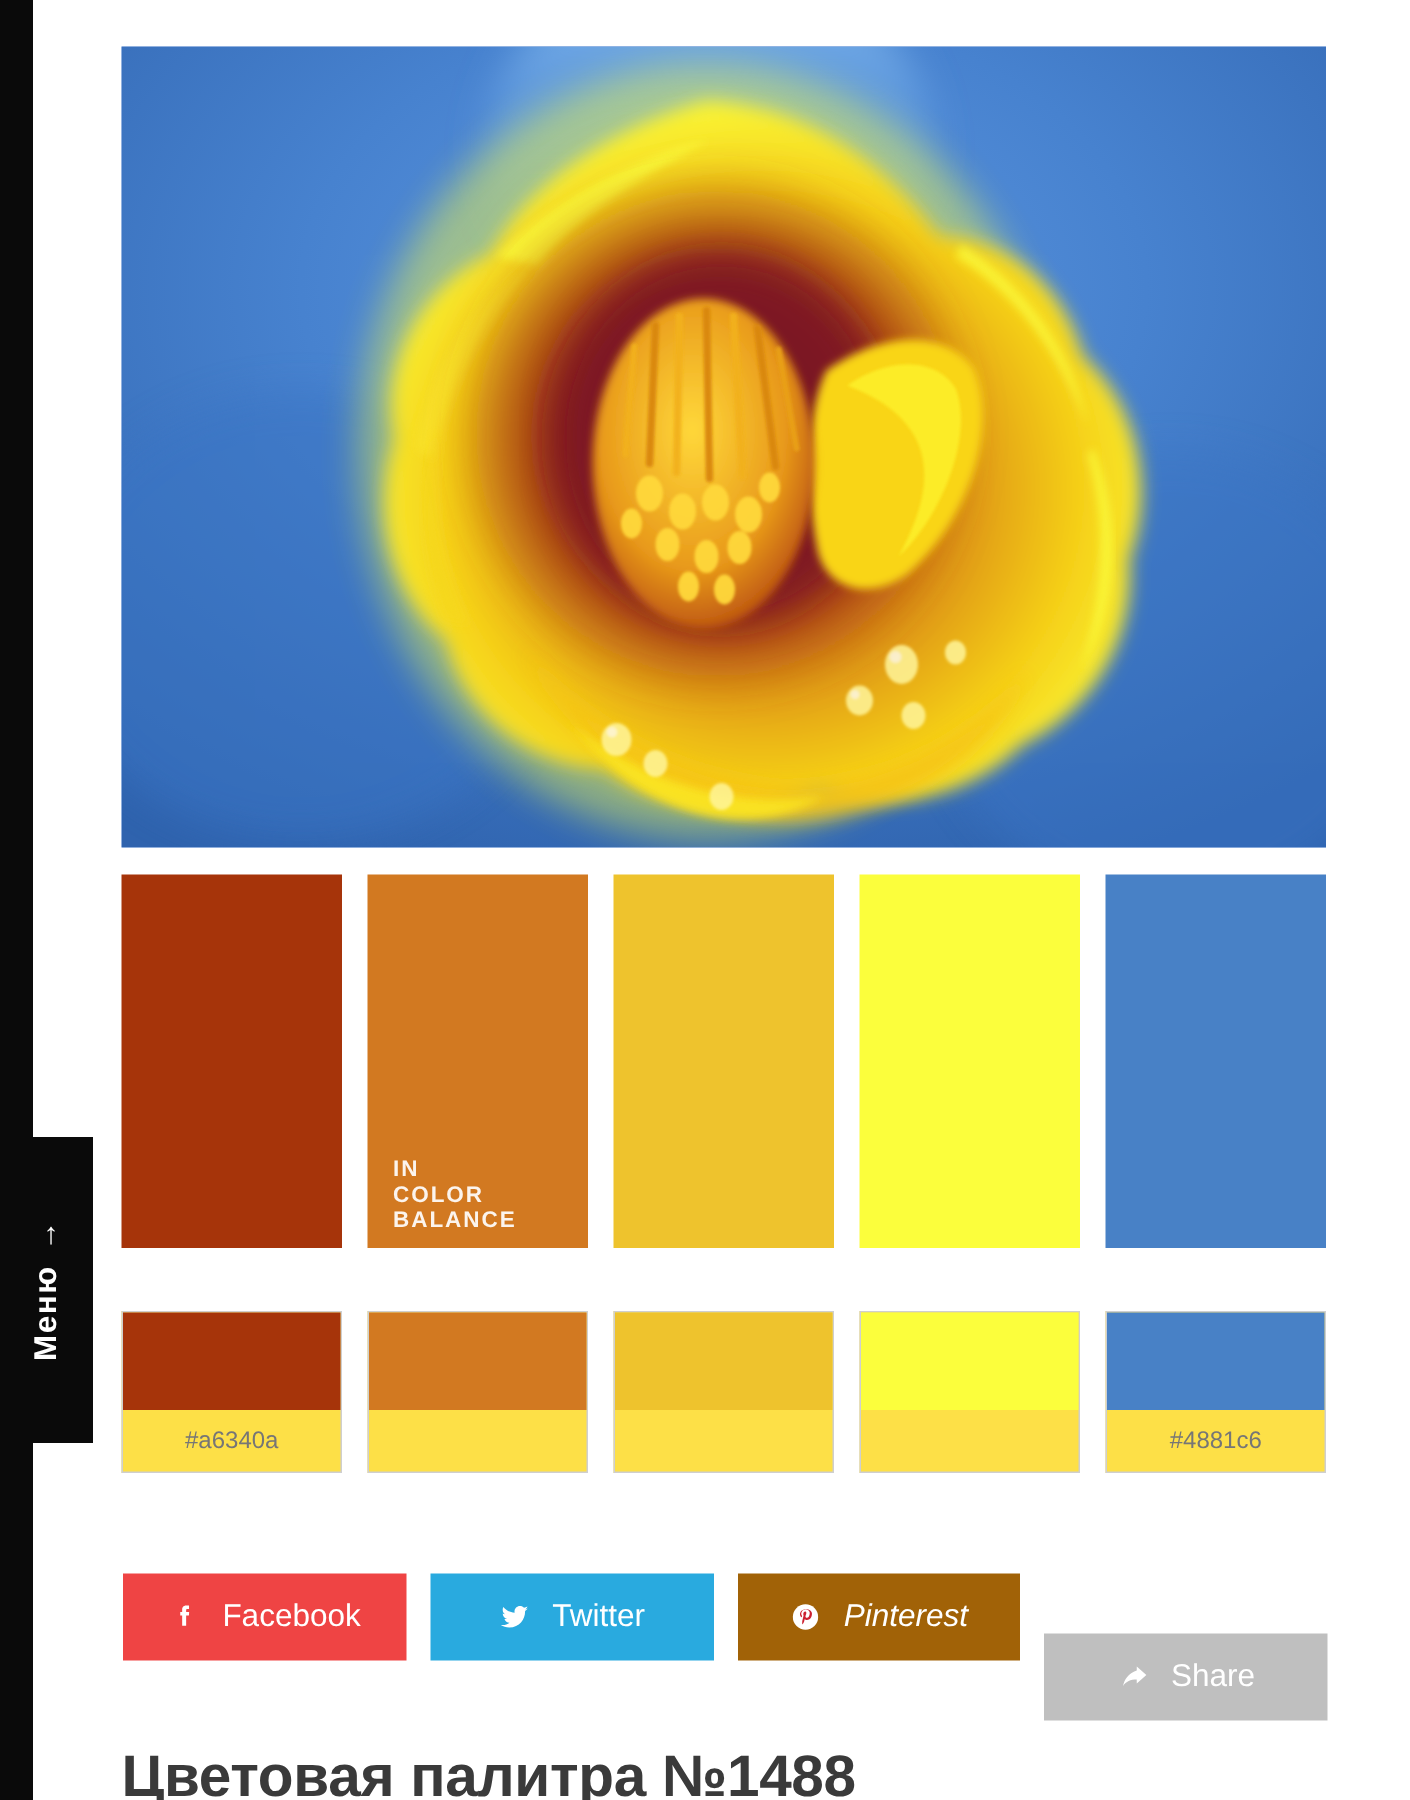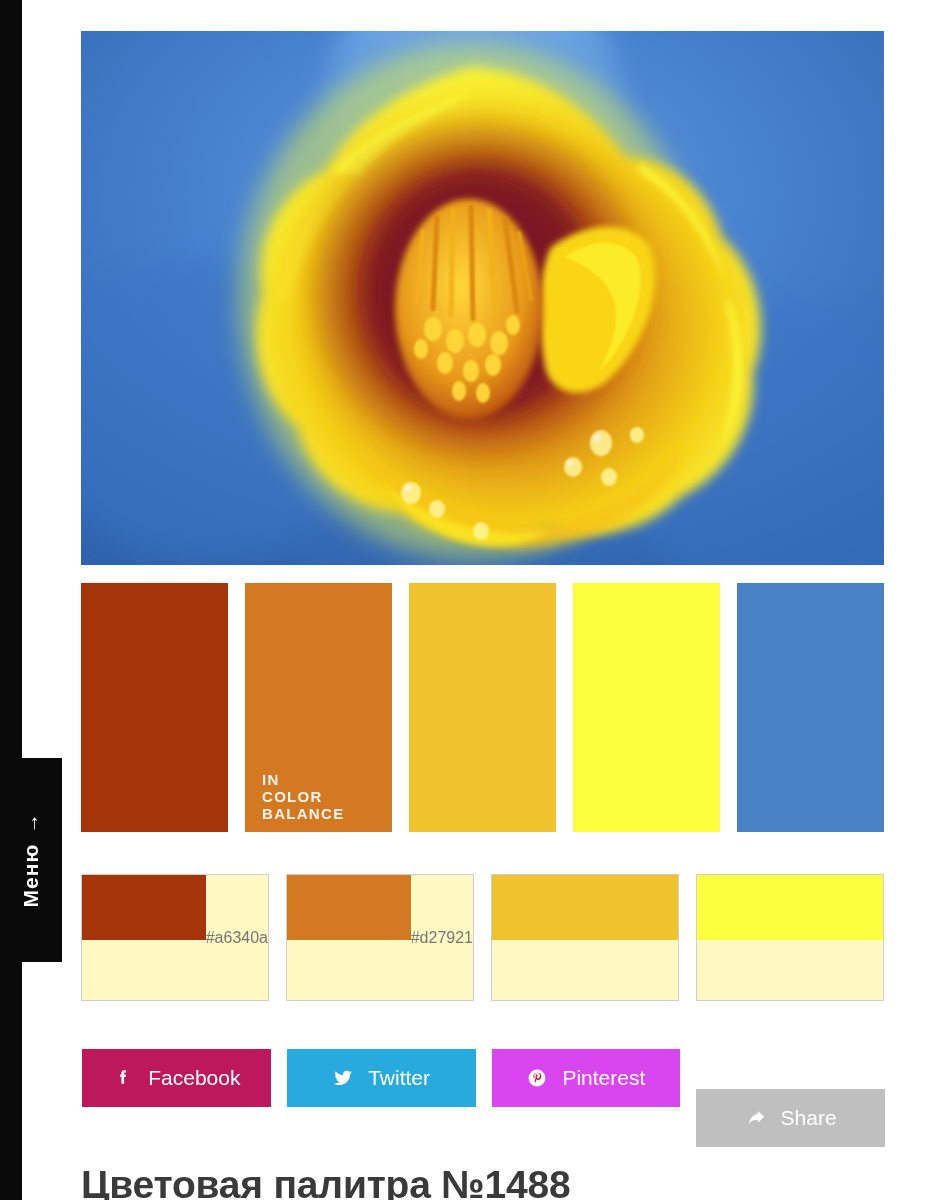--- a/index.html
+++ b/index.html
@@ -95,26 +95,26 @@
   
   #palette-row-cards {
     position: absolute;
     left: 0; top: 874px;
     width: 803px; height: 127px;
     display: flex;
     gap: 17px;
   }
   .hex-card {
     flex: 1 1 0;
-    height: 127px;
+    height: 108px;
     border: 1px solid #cfcfcf;
     box-sizing: border-box;
-    background: #fef9c3;
-    display: flex;
-    flex-direction: row;
+    background: #fde047;
+    display: flex;
+    flex-direction: column;
   }
   .hex-card .chip {
     height: 65px;
     width: 100%;
   }
   .hex-card .hex-label {
     flex: 1;
     display: flex;
     align-items: center;
     justify-content: center;
@@ -304,48 +304,51 @@
     <div class="swatch-large" style="background: rgb(72, 129, 198);"></div>
   </div>
 
   <div id="palette-row-cards">
     <div class="hex-card">
       <div class="chip" style="background: rgb(166, 52, 10);"></div>
       <div class="hex-label">#a6340a</div>
     </div>
     <div class="hex-card">
       <div class="chip" style="background: rgb(210, 121, 33);"></div>
-      <div class="hex-label">#d27921</div>
     </div>
     <div class="hex-card">
       <div class="chip" style="background: rgb(238, 195, 45);"></div>
     </div>
     <div class="hex-card">
       <div class="chip" style="background: rgb(251, 254, 60);"></div>
     </div>
+    <div class="hex-card">
+      <div class="chip" style="background: rgb(72, 129, 198);"></div>
+      <div class="hex-label">#4881c6</div>
+    </div>
   </div>
 
   <div id="social-row">
-    <div class="social-btn" style="background: #be185d;">
+    <div class="social-btn" style="background: #ef4444;">
       <span class="ic">
         <svg width="22" height="22" viewBox="0 0 24 24" aria-hidden="true">
           <path fill="#ffffff" d="M15.4 8.3h-2.2V6.9c0-.6.4-.8.7-.8h1.4V3.6h-2C11 3.6 10.3 5.3 10.3 6.4v1.9H8.9v2.6h1.4v7.5h2.9v-7.5h2l.2-2.6z"></path>
         </svg>
       </span>
       <span>Facebook</span>
     </div>
     <div class="social-btn" style="background: rgb(41, 170, 223);">
       <span class="ic">
         <svg width="22" height="22" viewBox="0 0 24 24" aria-hidden="true">
           <path fill="#ffffff" d="M22 5.9c-.7.3-1.5.5-2.3.6.8-.5 1.4-1.3 1.7-2.2-.8.5-1.6.8-2.5 1-.7-.8-1.8-1.3-2.9-1.3-2.2 0-4 1.8-4 4 0 .3 0 .6.1.9-3.3-.2-6.3-1.8-8.2-4.2-.3.6-.5 1.3-.5 2 0 1.4.7 2.6 1.8 3.3-.7 0-1.3-.2-1.8-.5 0 1.9 1.4 3.5 3.2 3.9-.3.1-.7.1-1.1.1-.3 0-.5 0-.8-.1.5 1.6 2 2.8 3.7 2.8-1.4 1.1-3.1 1.7-5 1.7H2c1.8 1.2 3.9 1.8 6.2 1.8 7.4 0 11.5-6.2 11.5-11.5v-.5c.8-.6 1.5-1.3 2.1-2.1z"></path>
         </svg>
       </span>
       <span>Twitter</span>
     </div>
-    <div class="social-btn" style="background: #d946ef;">
+    <div class="social-btn" style="background: #a16207; font-style: italic;">
       <span class="ic">
         <svg width="22" height="22" viewBox="0 0 24 24" aria-hidden="true">
           <circle cx="12" cy="12" r="9.2" fill="#ffffff"></circle>
           <path fill="#cc2030" d="M12.2 6.4c-2.7 0-4.2 1.8-4.2 3.6 0 .8.4 1.8 1.1 2.1.1.1.2 0 .2-.1l.2-.7c0-.1 0-.2-.1-.2-.3-.4-.5-1-.5-1.5 0-1.6 1.2-3.1 3.2-3.1 1.8 0 3 1.1 3 2.6 0 1.9-.9 3.5-2.1 3.5-.7 0-1.2-.6-1-1.3.2-.8.6-1.7.6-2.3 0-.5-.3-1-.9-1-.7 0-1.3.8-1.3 1.8 0 .6.2 1.1.2 1.1l-.9 3.8c-.2 1.1-.1 2.4 0 2.5 0 .1.1.1.2 0 .1-.1.8-1 1.1-2 .1-.3.5-1.8.5-1.8.2.4.9.8 1.6.8 2.1 0 3.6-1.9 3.6-4.5 0-1.9-1.7-3.3-4.5-3.3z"></path>
         </svg>
       </span>
       <span>Pinterest</span>
     </div>
     <div class="social-btn" style="background: rgb(191, 191, 191); margin-top: 40px;">
       <span class="ic">

